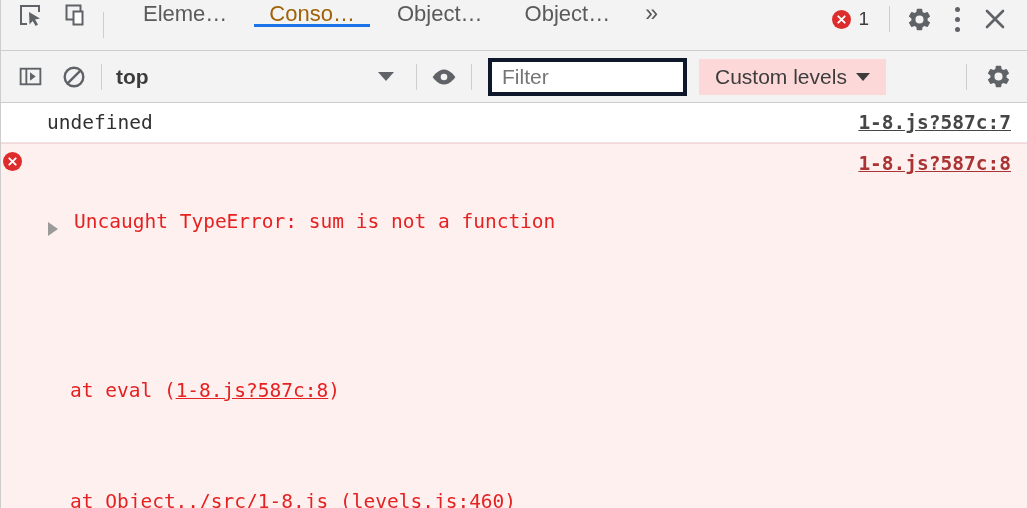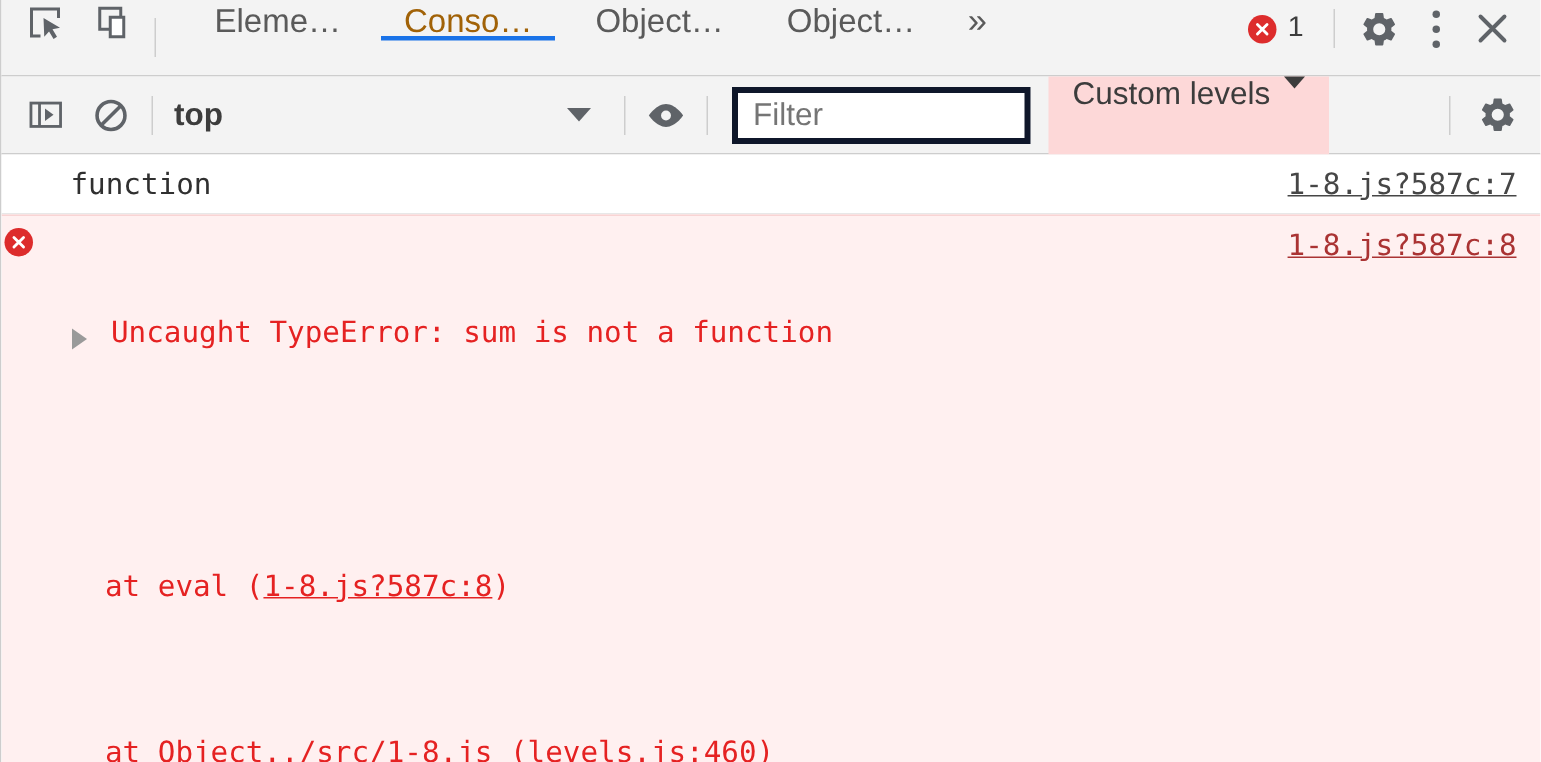--- a/index.html
+++ b/index.html
@@ -195,23 +195,23 @@
     width: 100%;
     font-family: "Liberation Sans", sans-serif;
     font-size: 21px;
     color: #3c3c3c;
     background: transparent;
     padding: 0;
   }
   .filter-box input::placeholder { color: #757575; opacity: 1; }
   .levels {
     display: flex;
-    align-items: flex-start;
+    align-items: center;
     gap: 9px;
-    height: 52px;
+    height: 36px;
     padding: 0 16px;
     background: #fdd8d8;
     cursor: pointer;
     margin-left: 12px;
     box-sizing: border-box;
   }
   .levels .label {
     font-size: 21px;
     color: #3c3c3c;
     white-space: nowrap;
@@ -257,32 +257,33 @@
     min-width: 0;
   }
   .msg .srclink {
     flex: 0 0 auto;
     padding-right: 16px;
     padding-left: 14px;
     color: #464646;
     text-decoration: underline;
     cursor: pointer;
     white-space: nowrap;
+    font-weight: bold;
   }
   .msg.error {
     background: #fff0f0;
     border-top: 1px solid #f9d4d4;
     border-bottom: 1px solid #f9d4d4;
     align-items: flex-start;
   }
   .msg.error .body { color: #e52222; padding-left: 0; }
   .msg.error .srclink { color: #a33; }
   .err-head {
     display: flex;
-    align-items: center;
+    align-items: flex-end;
     padding-left: 25px;
   }
   .disclosure {
     width: 0; height: 0;
     border-top: 7px solid transparent;
     border-bottom: 7px solid transparent;
     border-left: 10px solid #9a9a9a;
     margin: 8px 6px 0 0;
     flex: 0 0 10px;
     cursor: pointer;
@@ -404,21 +405,21 @@
       <svg width="27" height="27" viewBox="0 0 24 24">
         <path fill="#5f6368" d="M19.14 12.94a7.07 7.07 0 0 0 0-1.88l2.03-1.58a.5.5 0 0 0 .12-.64l-1.92-3.32a.5.5 0 0 0-.6-.22l-2.39.96a7.2 7.2 0 0 0-1.62-.94l-.36-2.54a.5.5 0 0 0-.5-.42h-3.84a.5.5 0 0 0-.5.42l-.36 2.54c-.59.24-1.13.56-1.62.94l-2.39-.96a.5.5 0 0 0-.6.22L2.67 8.84a.5.5 0 0 0 .12.64l2.03 1.58a7.07 7.07 0 0 0 0 1.88l-2.03 1.58a.5.5 0 0 0-.12.64l1.92 3.32c.12.21.37.3.6.22l2.39-.96c.49.38 1.03.7 1.62.94l.36 2.54c.04.24.25.42.5.42h3.84c.25 0 .46-.18.5-.42l.36-2.54c.59-.24 1.13-.56 1.62-.94l2.39.96c.23.08.48-.1.6-.22l1.92-3.32a.5.5 0 0 0-.12-.64l-2.03-1.58ZM12 15.6A3.6 3.6 0 1 1 12 8.4a3.6 3.6 0 0 1 0 7.2Z"></path>
       </svg>
     </div>
   </div>
 
   <div class="console">
 
     <div class="msg plain">
       <div class="gutter"></div>
-      <div class="body">function</div>
+      <div class="body">undefined</div>
       <div class="srclink">1-8.js?587c:7</div>
     </div>
 
     <div class="msg error">
       <div class="gutter err-icon-wrap">
         <span class="icon-circle-x">
           <svg width="11" height="11" viewBox="0 0 11 11">
             <path d="M2.3 2.3 L8.7 8.7 M8.7 2.3 L2.3 8.7" stroke="#ffffff" stroke-width="1.9" stroke-linecap="round"></path>
           </svg>
         </span>

